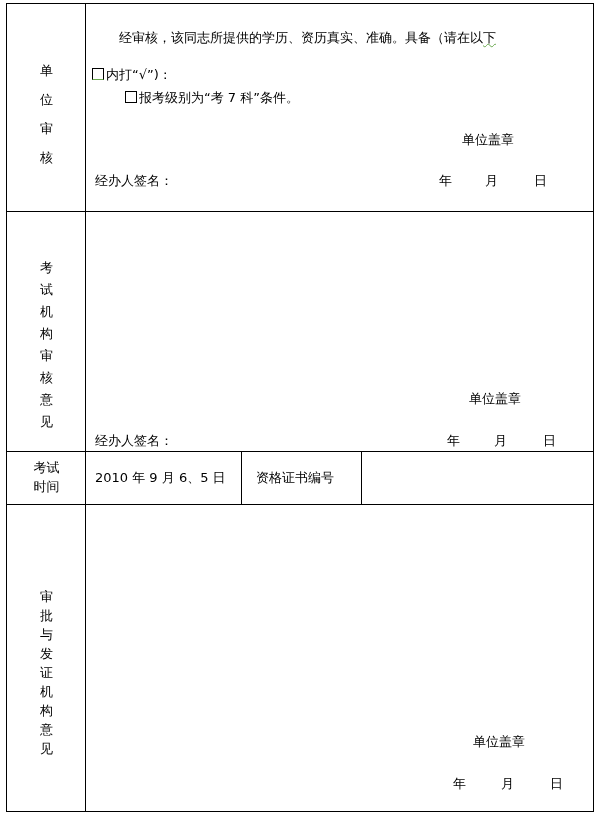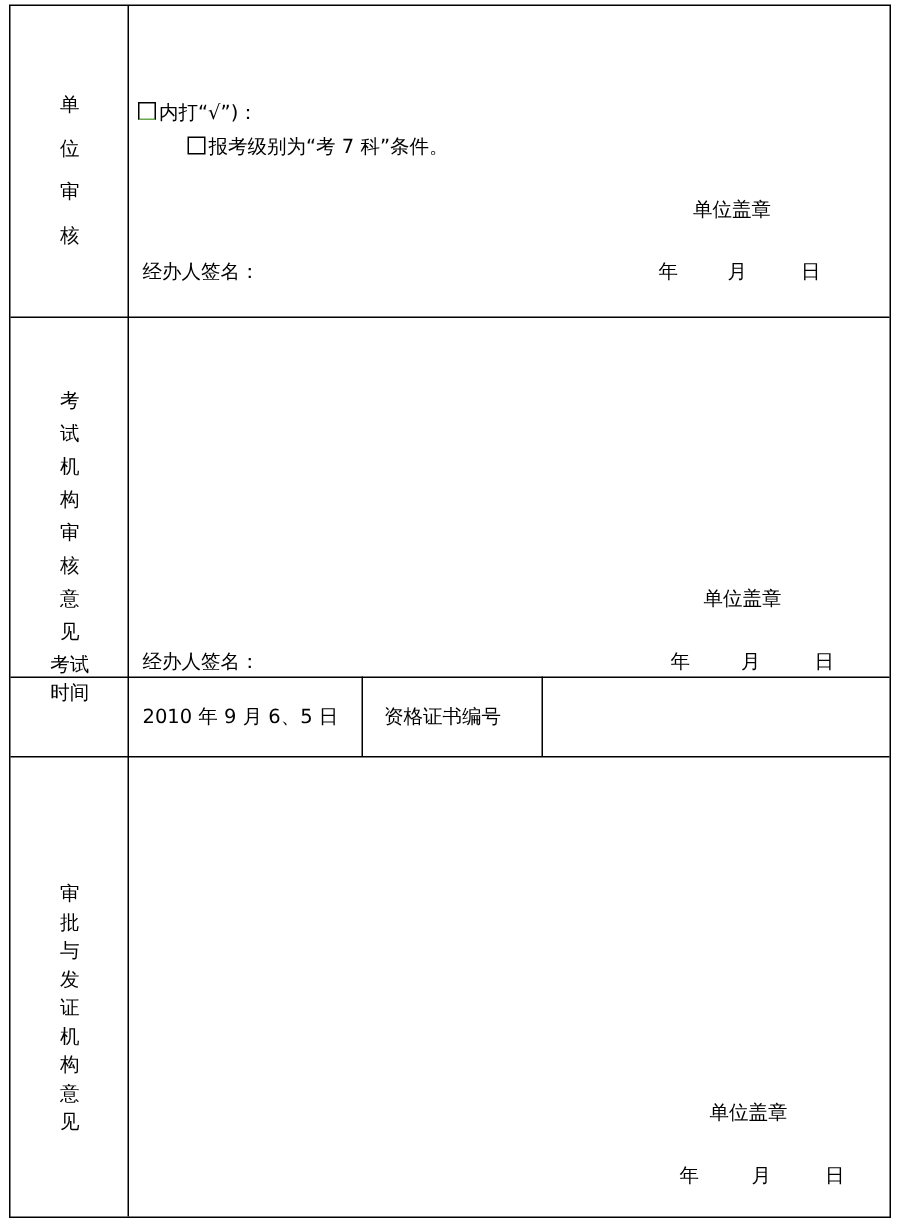--- a/index.html
+++ b/index.html
@@ -28,20 +28,21 @@
 
   <div class="vline" style="left:234px; top:447px; height:53px"></div>
   <div class="vline" style="left:354px; top:447px; height:53px"></div>
 
   <div class="label-v" style="top:52px; line-height:29px">
     <span>单</span>
     <span>位</span>
     <span>审</span>
     <span>核</span>
   </div>
+  <div class="t" style="left:112px; top:25px"><span>经审核，该同志所提供的学历、资历真实、准确。具备（请在以</span><span class="squiggle">下</span></div>
   <div class="t" style="left:85px; top:62px"><span class="box" style="border-bottom-color:#6aa84f"></span><span>内打“√”)：</span></div>
   <div class="t" style="left:118px; top:85px"><span class="box"></span><span>报考级别为“考 7 科”条件。</span></div>
   <div class="t" style="left:455px; top:127px">单位盖章</div>
   <div class="t" style="left:88px; top:168px">经办人签名：</div>
   <div class="t" style="left:432px; top:168px">年</div>
   <div class="t" style="left:478px; top:168px">月</div>
   <div class="t" style="left:527px; top:168px">日</div>
 
   <div class="label-v" style="top:253px; line-height:22px">
     <span>考</span>
@@ -52,21 +53,21 @@
     <span>核</span>
     <span>意</span>
     <span>见</span>
   </div>
   <div class="t" style="left:462px; top:386px">单位盖章</div>
   <div class="t" style="left:88px; top:428px">经办人签名：</div>
   <div class="t" style="left:440px; top:428px">年</div>
   <div class="t" style="left:487px; top:428px">月</div>
   <div class="t" style="left:536px; top:428px">日</div>
 
-  <div class="label-v" style="top:430px; line-height:19px">
+  <div class="label-v" style="top:454px; line-height:19px">
     <span>考试</span>
     <span>时间</span>
   </div>
   <div class="t" style="left:88px; top:465px">2010 年 9 月 6、5 日</div>
   <div class="t" style="left:249px; top:465px">资格证书编号</div>
   <div class="t" style="left:362px; top:465px; width:220px; height:20px"></div>
 
   <div class="label-v" style="top:583px; line-height:19px">
     <span>审</span>
     <span>批</span>

